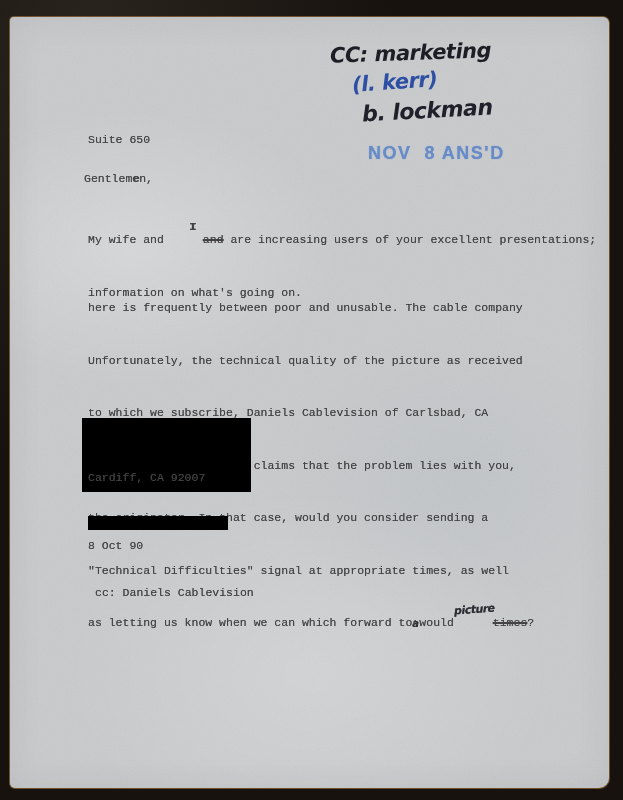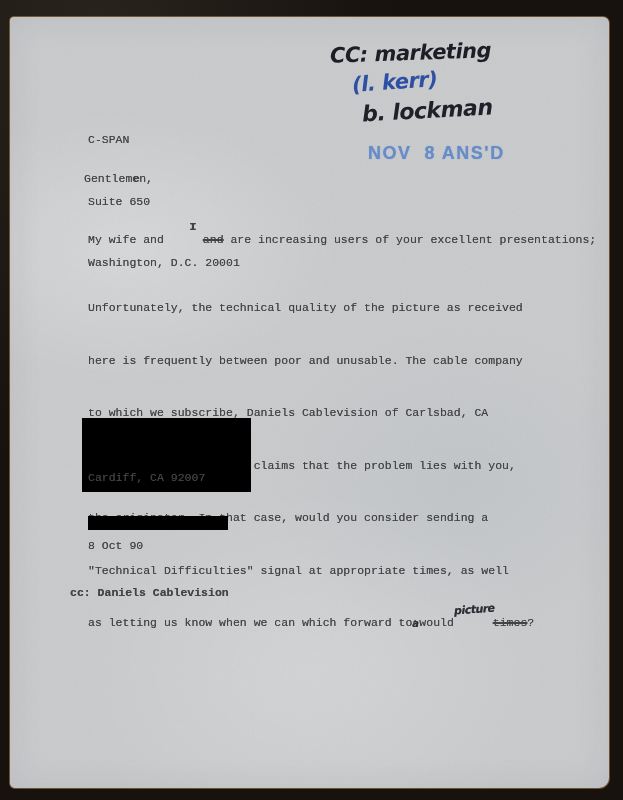--- a/index.html
+++ b/index.html
@@ -52,21 +52,21 @@
     white-space: pre;
   }
   .address { left: 78px; top: 72px; line-height: 20.5px; }
   .salutation { left: 74px; top: 155px; }
   .para { line-height: 17.5px; }
   .p1 { left: 78px; top: 179px; }
   .p2 { left: 78px; top: 247px; }
   .valediction { left: 78px; top: 383px; margin-top: 36px; }
   .cityline { left: 78px; top: 454px; }
   .dateline { left: 78px; top: 522px; }
-  .ccline { left: 60px; top: 569px; font-weight: bold; }
+  .ccline { left: 85px; top: 569px; }
   .overstrike { font-weight: bold; text-shadow: 0.8px 0 0 currentColor; }
   
   .struck { position: relative; display: inline-block; }
   .struck .word { text-decoration: line-through; text-decoration-thickness: 1.6px; margin-left: 32px; }
   .insert-above {
     position: absolute;
     top: -13px;
     left: 35%;
     font-weight: bold;
     text-shadow: 0.5px 0 0 currentColor;
@@ -144,34 +144,33 @@
       </filter>
       <rect width="100%" height="100%" filter="url(#paperNoise)"></rect>
     </svg>
 
     <div class="hand cc-marketing">CC: marketing</div>
     <div class="hand l-kerr">(l. kerr)</div>
     <div class="hand b-lockman">b. lockman</div>
     <div class="stamp">NOV  8 ANS'D</div>
 
     <div class="type address">
-      <div>C-SPAN</div>
       <div>Suite 650</div>
-      <div>Washington, D.C. 20001</div>
     </div>
 
     <div class="type salutation"><span>Gentlem</span><span class="overstrike">e</span><span>n,</span></div>
 
     <div class="type para p1">
       <div><span>My wife and </span><span class="struck"><span class="insert-above">I</span><span class="word">and</span></span><span> are increasing users of your excellent presentations;</span></div>
+      <div>information on what's going on.</div>
     </div>
 
     <div class="type para p2">
+      <div>here is frequently between poor and unusable. The cable company</div>
       <div>Unfortunately, the technical quality of the picture as received</div>
-      <div>here is frequently between poor and unusable. The cable company</div>
       <div>to which we subscribe, Daniels Cablevision of Carlsbad, CA</div>
       <div>(Phone: (619)-931-7000) claims that the problem lies with you,</div>
       <div>the originator. In that case, would you consider sending a</div>
       <div>"Technical Difficulties" signal at appropriate times, as well</div>
       <div><span>as letting us know when we can which forward to</span><span class="caret-ins"><span class="hand-a">a</span><span class="caret-mark">^</span></span><span>would </span><span class="struck times"><span class="hand-picture">picture</span><span class="word">times</span></span><span>?</span></div>
     </div>
 
     <div class="type valediction">Yours truly,</div>
 
     <div class="redact r1"></div>

